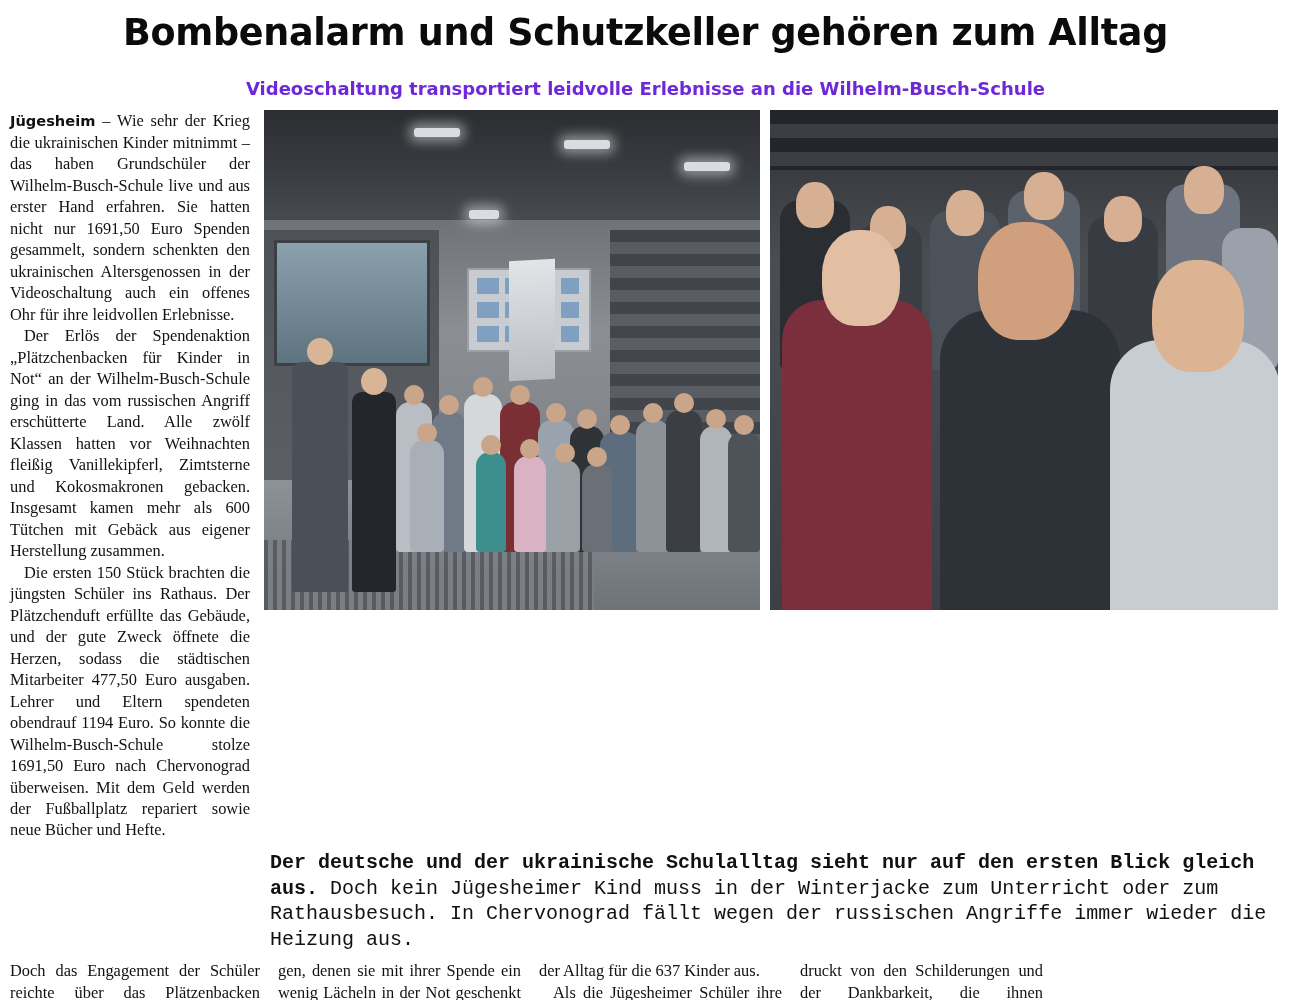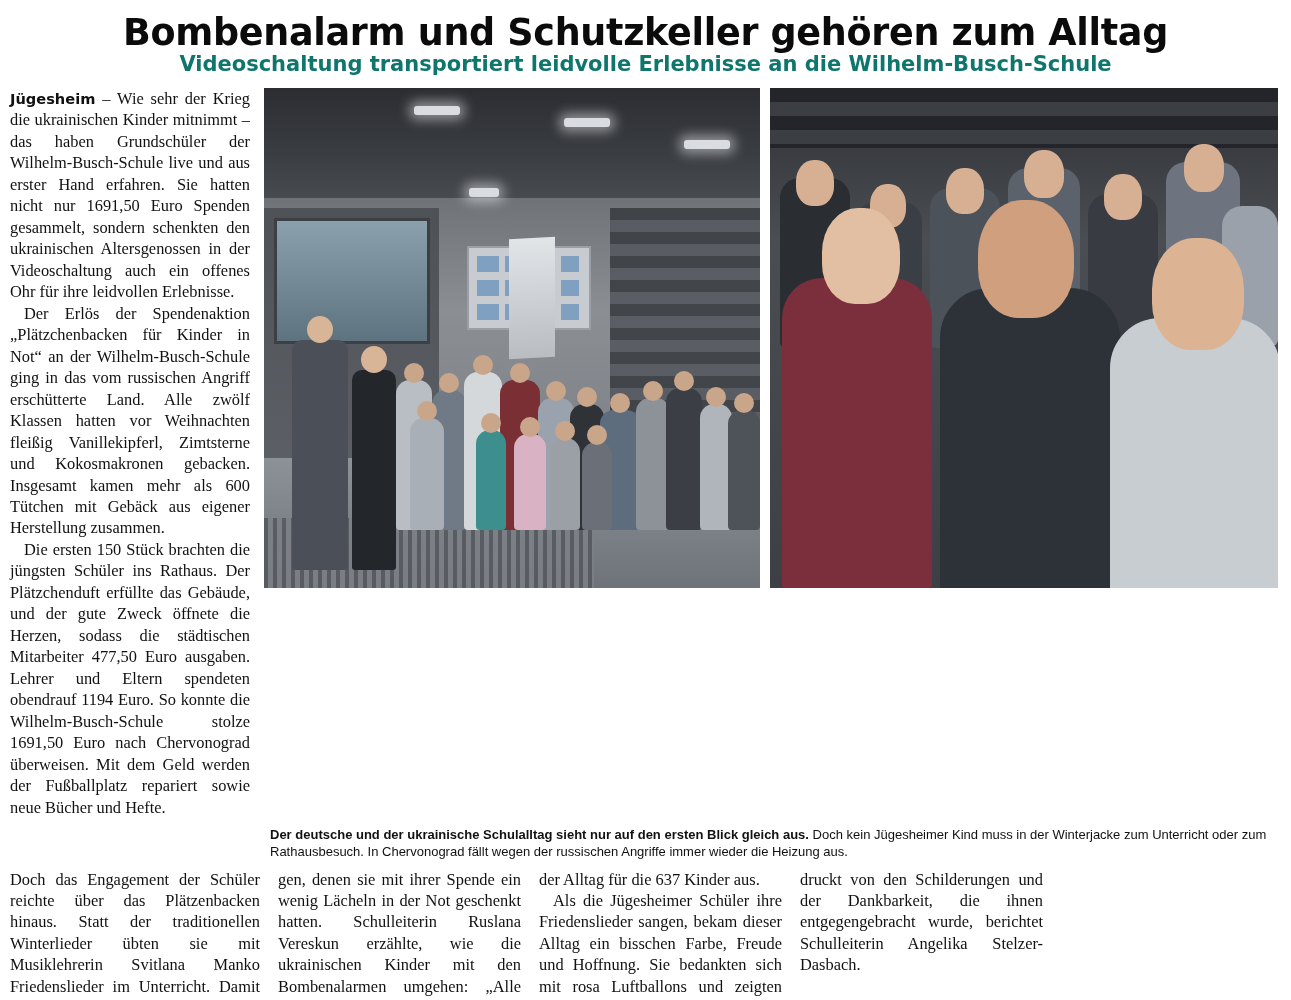--- a/index.html
+++ b/index.html
@@ -29,24 +29,24 @@
     font-size: 36.5px;
     letter-spacing: -0.3px;
     text-align: center;
     color: #0b0b0b;
     margin: 14px 14px 0 14px;
     line-height: 1.06;
   }
   .subheadline {
     font-family: "DejaVu Sans", sans-serif;
     font-weight: bold;
-    font-size: 21px;
+    font-size: 18px;
     text-align: center;
-    color: #0f766e;
-    margin: 0 20px 0 20px;
+    color: #6d28d9;
+    margin: 26px 20px 0 20px;
     line-height: 1.1;
   }
 
   
   .top-block {
     display: flex;
     margin: 12px 8px 0 10px;
     gap: 0;
   }
   .col-narrow {
@@ -90,22 +90,22 @@
     font-family: "DejaVu Sans", sans-serif;
     font-weight: bold;
     font-size: 14.6px;
   }
 
   
   .caption-wrap {
     margin: 9px 8px 0 270px;
   }
   .caption {
-    font-family: Liberation Sans, sans-serif;
-    font-size: 13px;
+    font-family: Liberation Mono, monospace;
+    font-size: 20px;
     line-height: 1.28;
     color: #111;
     text-align: left;
   }
   .caption b { font-weight: bold; }
   .credit {
     font-family: "DejaVu Sans", sans-serif;
     font-size: 11.5px;
     color: #333;
     text-align: right;

